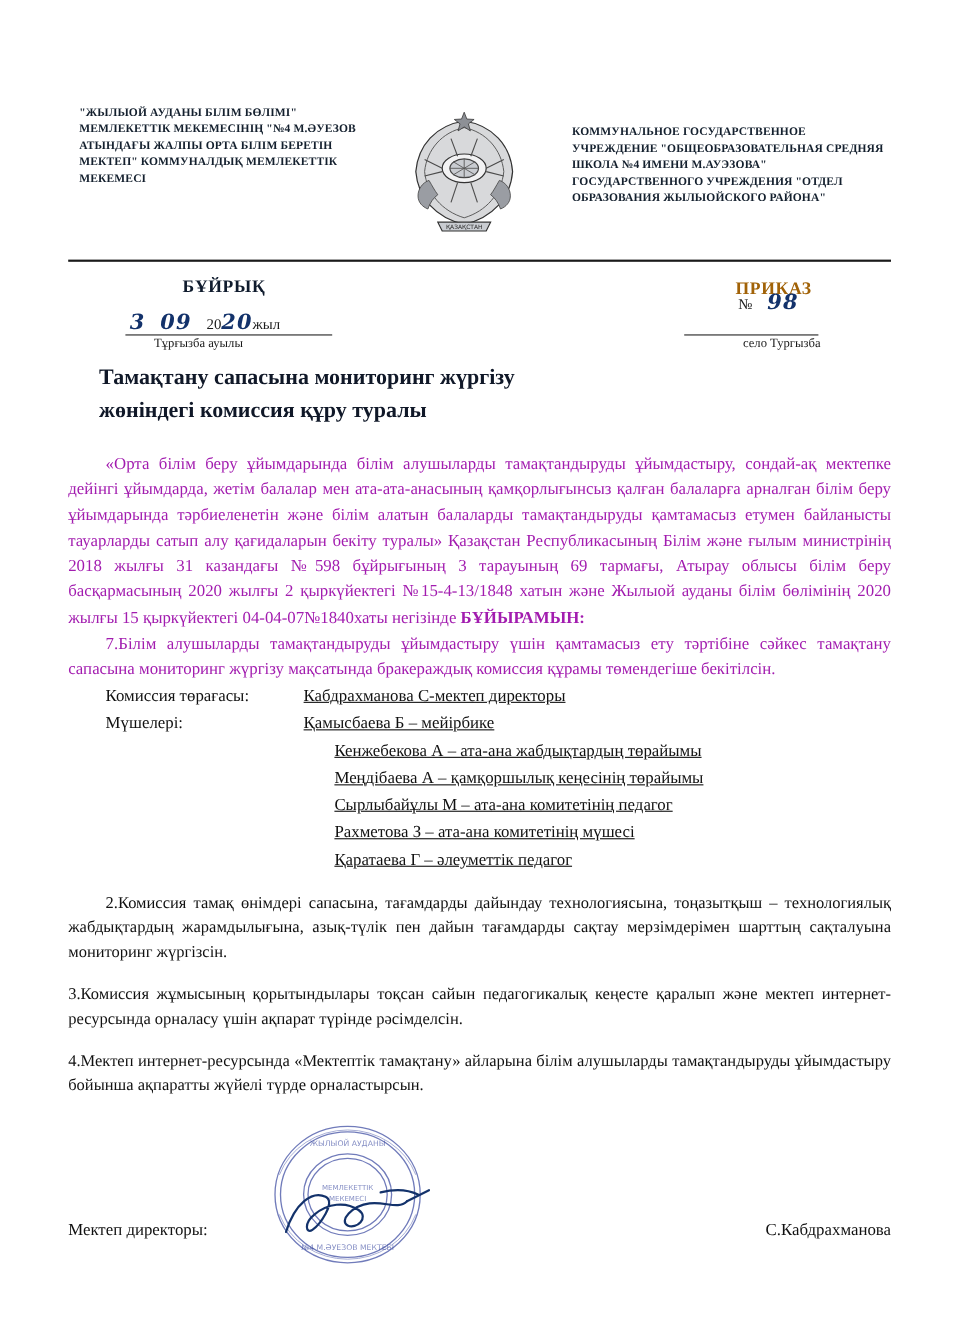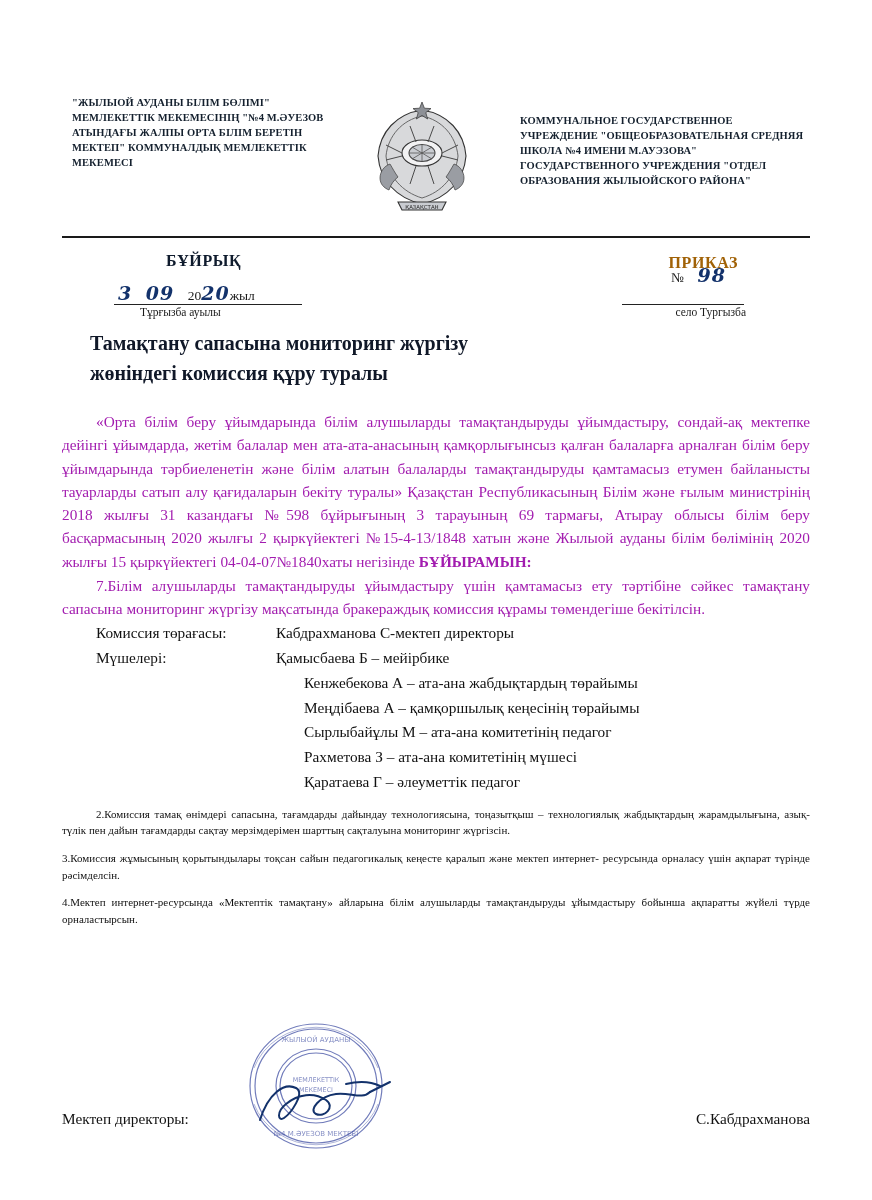--- a/index.html
+++ b/index.html
@@ -176,26 +176,26 @@
   .crow {
     display: flex;
     align-items: baseline;
   }
   .crole {
     width: 214px;
     flex: 0 0 214px;
     padding-left: 34px;
     box-sizing: border-box;
   }
-  .cname { flex: 1; }
+  .cname { flex: 1; text-decoration: underline; }
   .cname.ind1 { padding-left: 28px; }
 
   .after-list {
     margin-top: 10px;
-    font-size: 11px;
+    font-size: 15px;
     line-height: 1.52;
     text-align: justify;
   }
 
   
   .sign-row {
     position: absolute;
     left: 62px;
     right: 62px;
     bottom: 72px;

